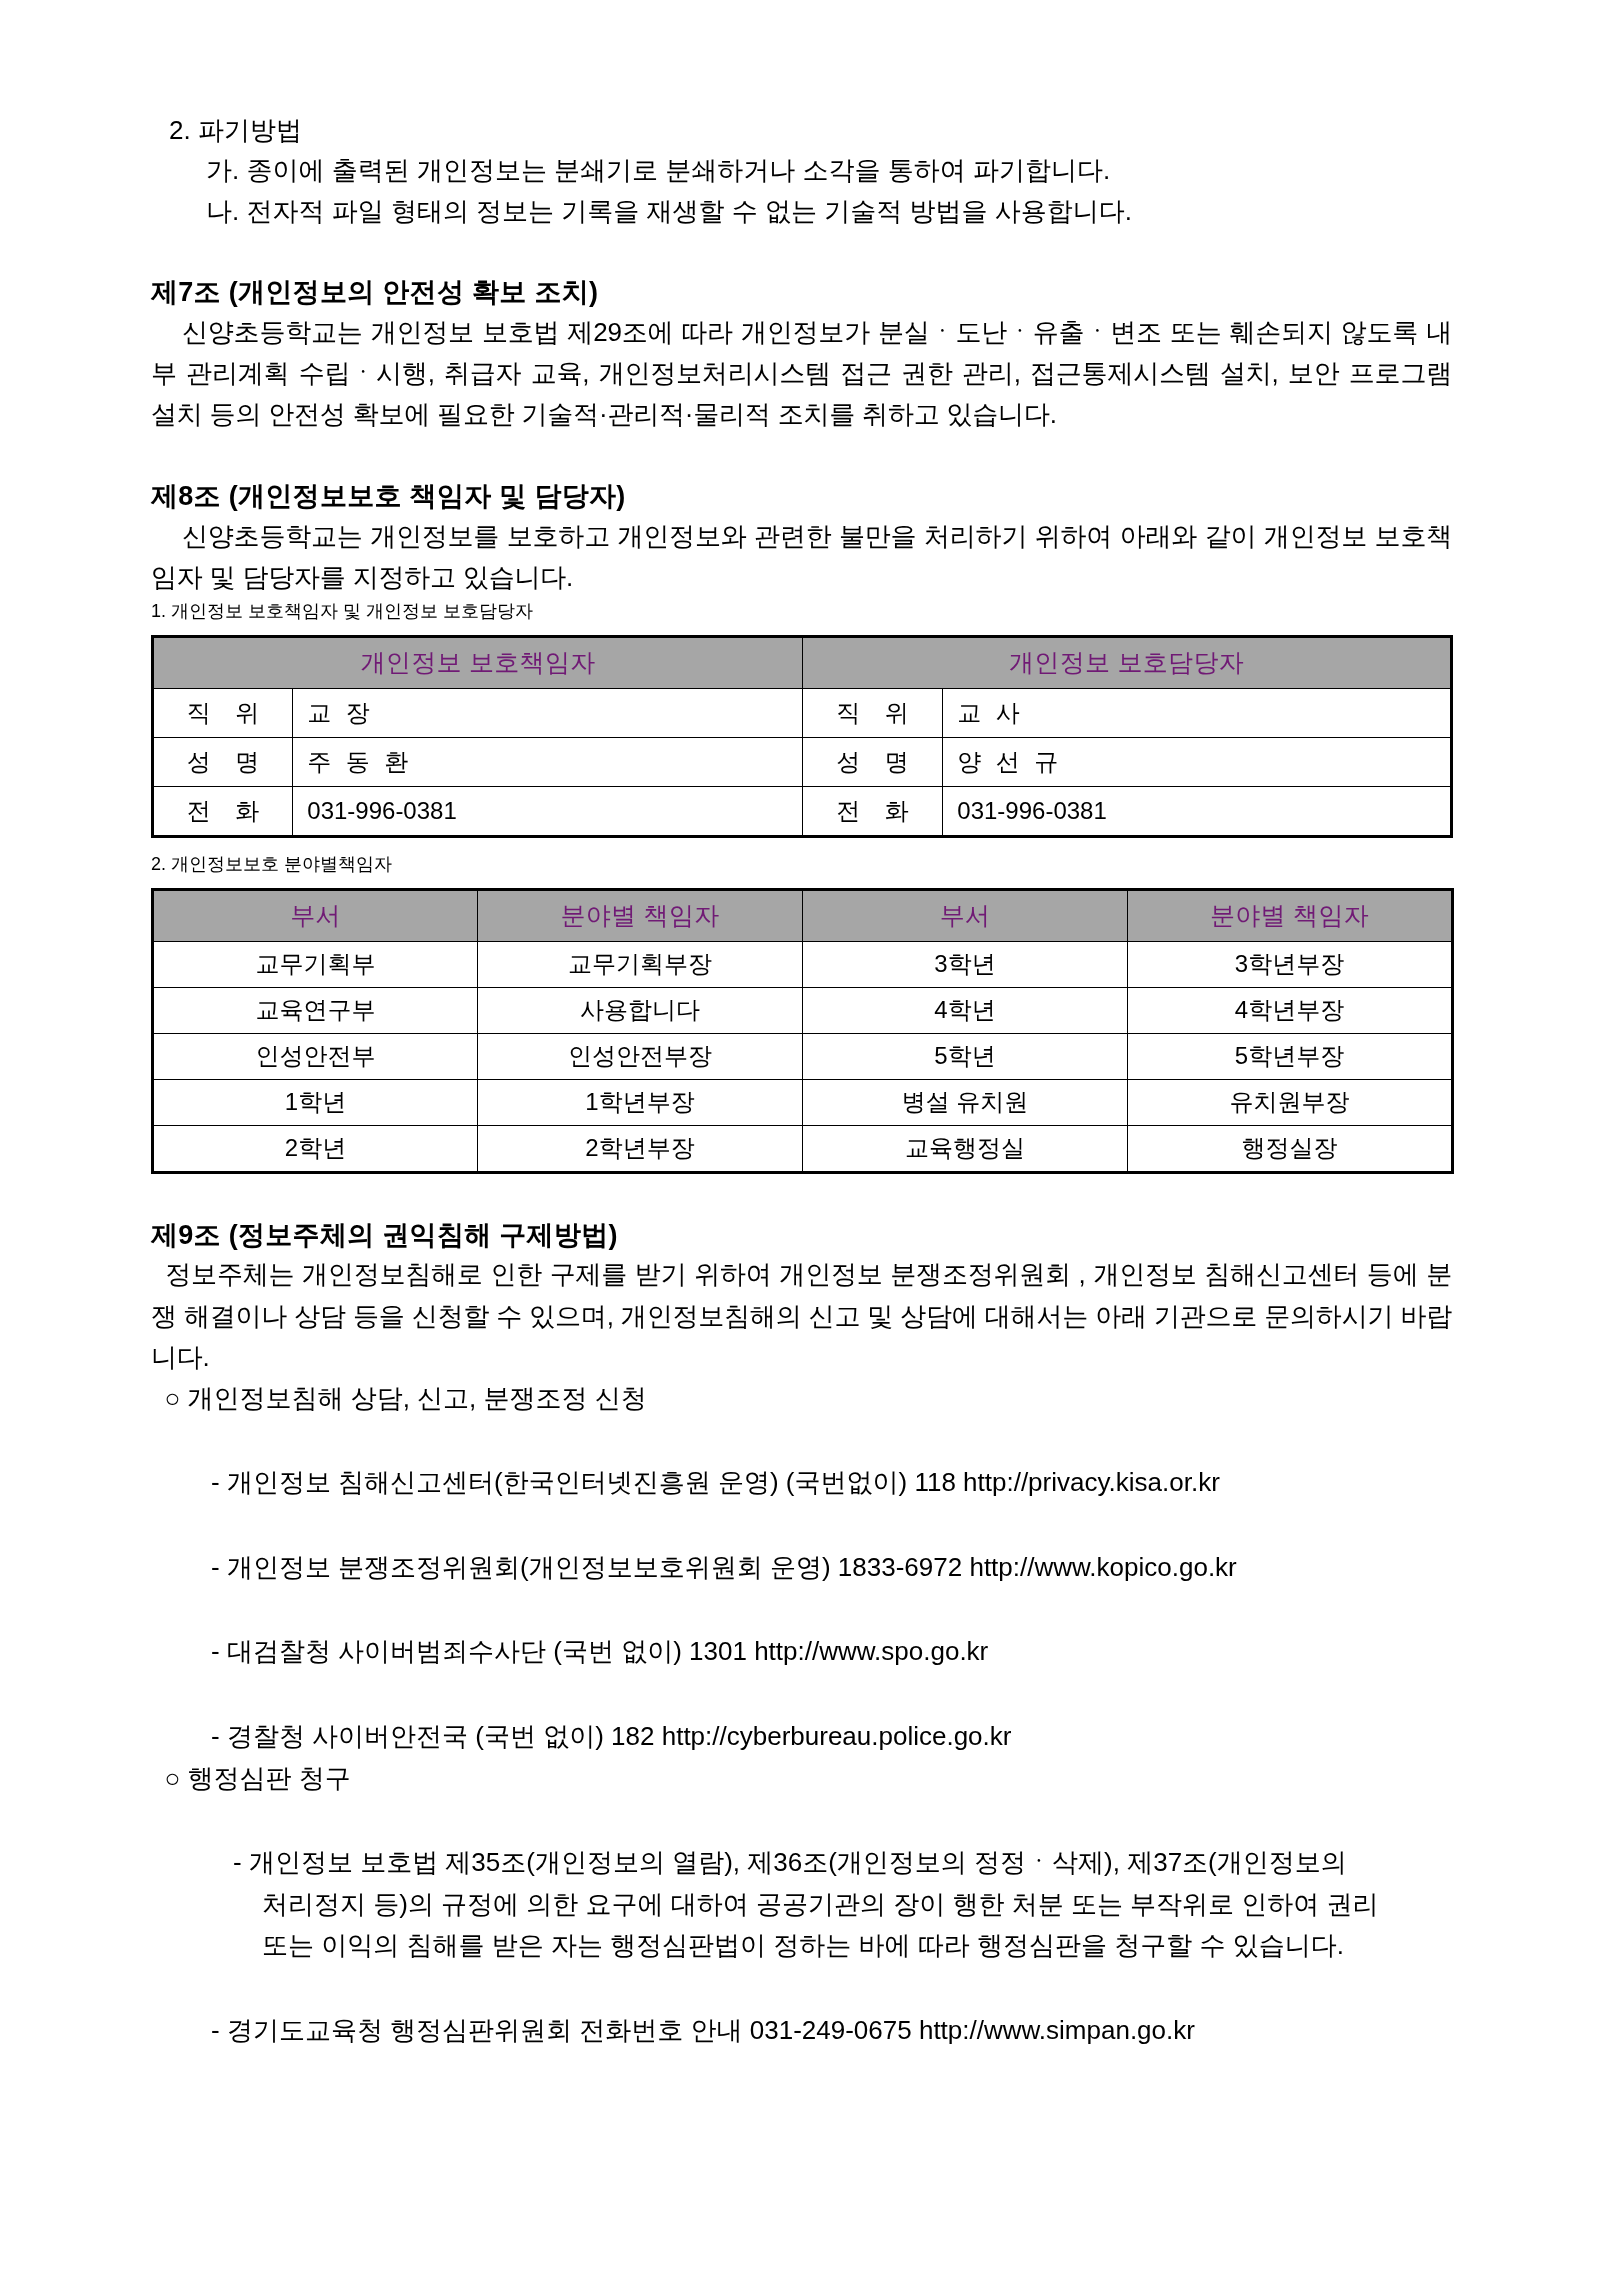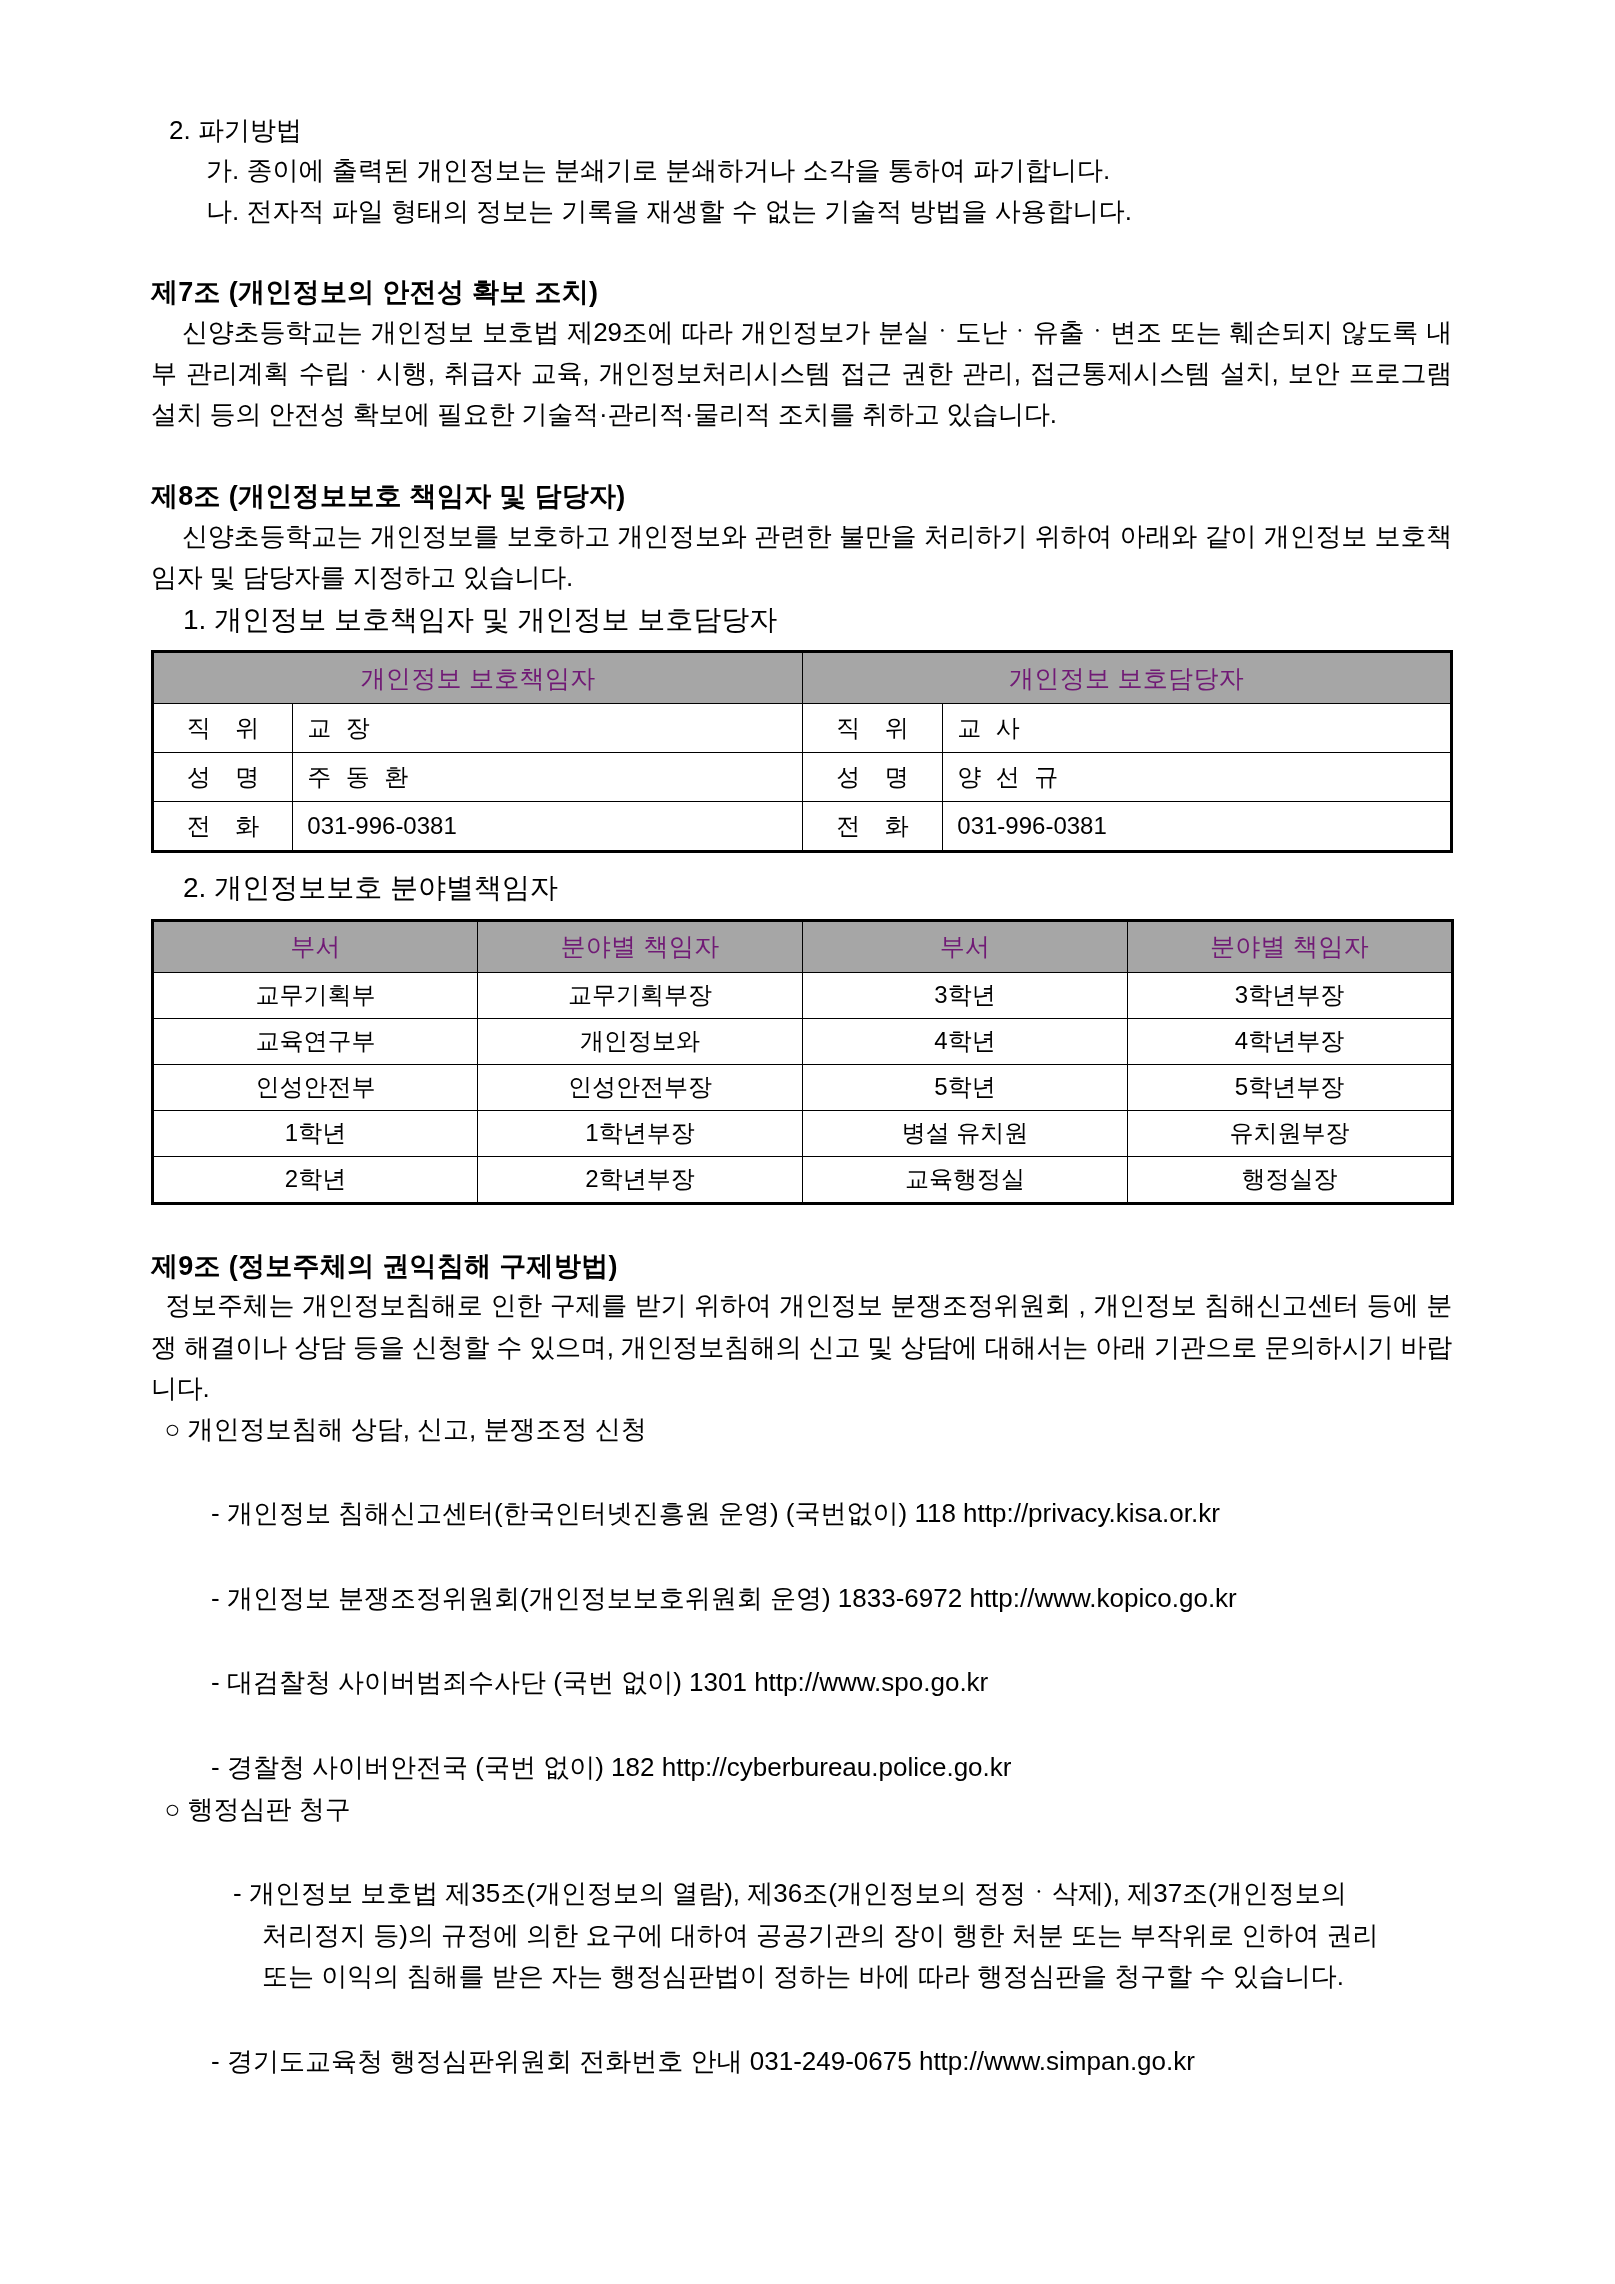--- a/index.html
+++ b/index.html
@@ -47,23 +47,22 @@
   .para {
     font-size: 26px;
     line-height: 1.58;
     text-align: justify;
     text-justify: inter-word;
     letter-spacing: -0.2px;
   }
   .para .indent { display: inline-block; width: 31px; }
 
   .list-label {
-    font-size: 28px;
+    font-size: 18px;
     line-height: 1.55;
-    margin-left: 32px;
   }
 
   .spacer-lg { height: 43px; }
   .spacer-sm { height: 13px; }
 
   
   table.doc-table {
     border-collapse: collapse;
     width: 1299px;
     table-layout: fixed;
@@ -212,21 +211,21 @@
       </thead>
       <tbody>
         <tr>
           <td>교무기획부</td>
           <td>교무기획부장</td>
           <td>3학년</td>
           <td>3학년부장</td>
         </tr>
         <tr>
           <td>교육연구부</td>
-          <td>개인정보와</td>
+          <td>사용합니다</td>
           <td>4학년</td>
           <td>4학년부장</td>
         </tr>
         <tr>
           <td>인성안전부</td>
           <td>인성안전부장</td>
           <td>5학년</td>
           <td>5학년부장</td>
         </tr>
         <tr>

